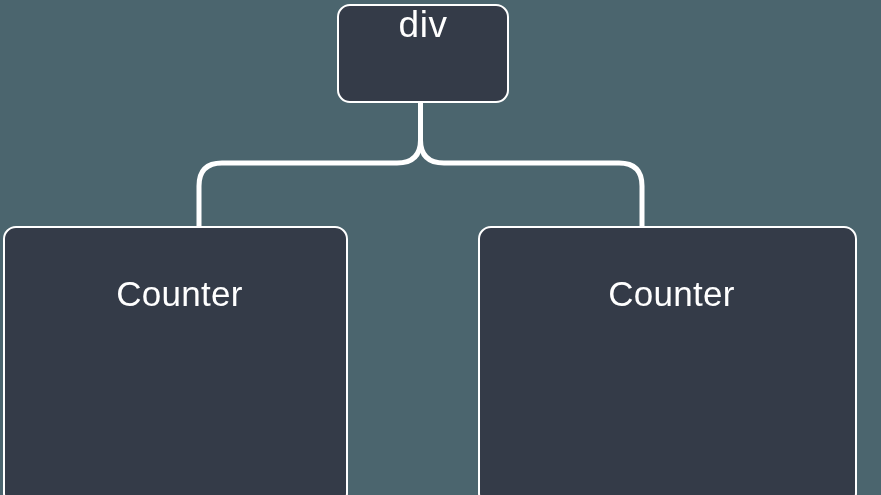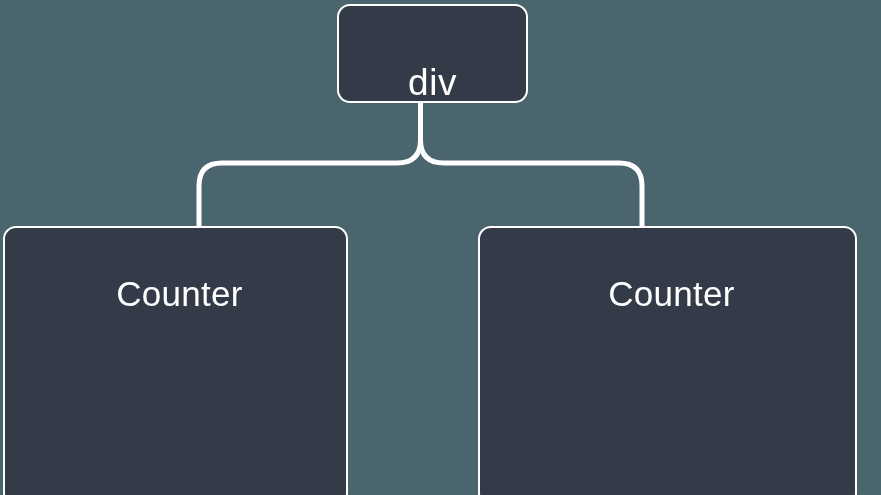--- a/index.html
+++ b/index.html
@@ -34,24 +34,24 @@
     position: absolute;
     box-sizing: border-box;
     background: #343b48;
     border: 2px solid #ffffff;
     border-radius: 13px;
   }
 
   .node-root {
     left: 337px;
     top: 4px;
-    width: 191px;
+    width: 172px;
     height: 99px;
     display: flex;
-    align-items: flex-end;
+    align-items: flex-start;
     justify-content: center;
   }
   .node-root .node-title {
     color: #ffffff;
     font-size: 37px;
     font-weight: 400;
     letter-spacing: 0.5px;
     line-height: 1;
   }
 

